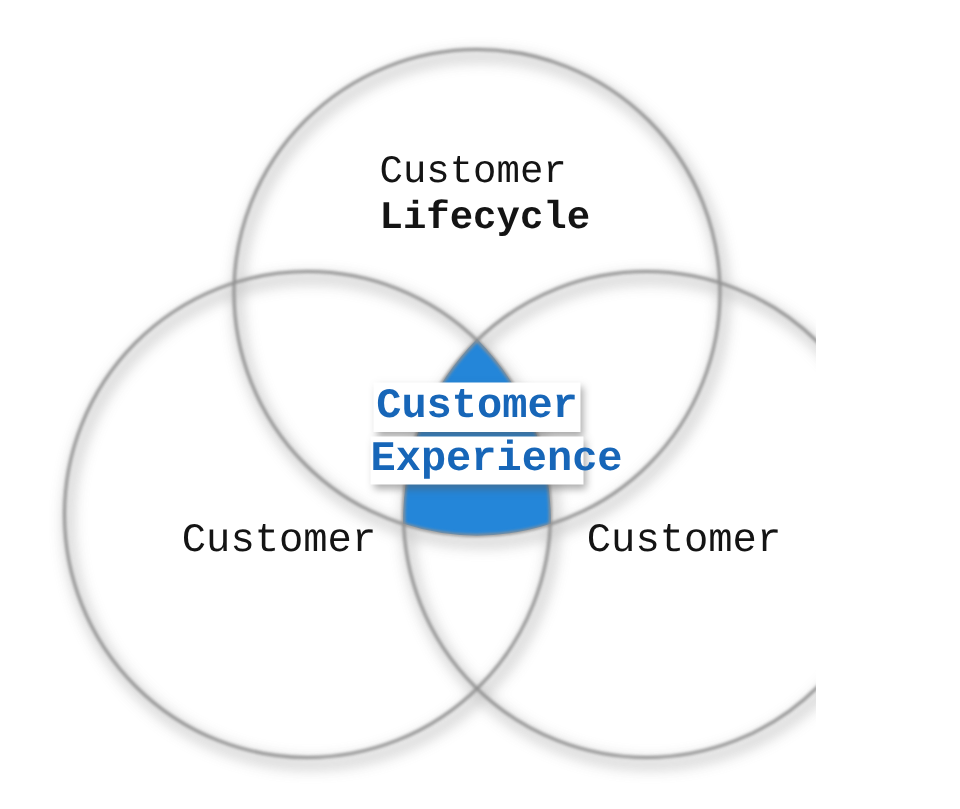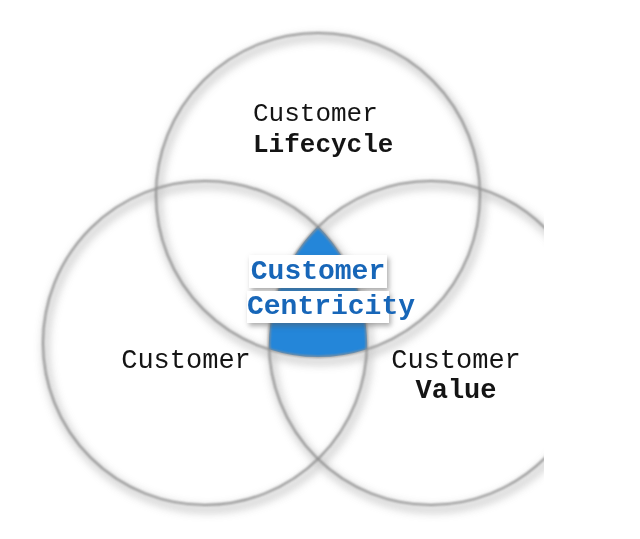--- a/index.html
+++ b/index.html
@@ -91,23 +91,22 @@
     <span class="line">Customer</span>
     <span class="line bold">Lifecycle</span>
   </div>
 
   <div class="outer-label label-left">
     <span class="line">Customer</span>
   </div>
 
   <div class="outer-label label-right">
     <span class="line">Customer</span>
-    <span class="line bold">Value</span>
   </div>
 
   <div class="center-box center-box-1">
     <span>Customer</span>
   </div>
   <div class="center-box center-box-2">
-    <span>Centricity</span>
+    <span>Experience</span>
   </div>
 
 </div>
 
 </body></html>

